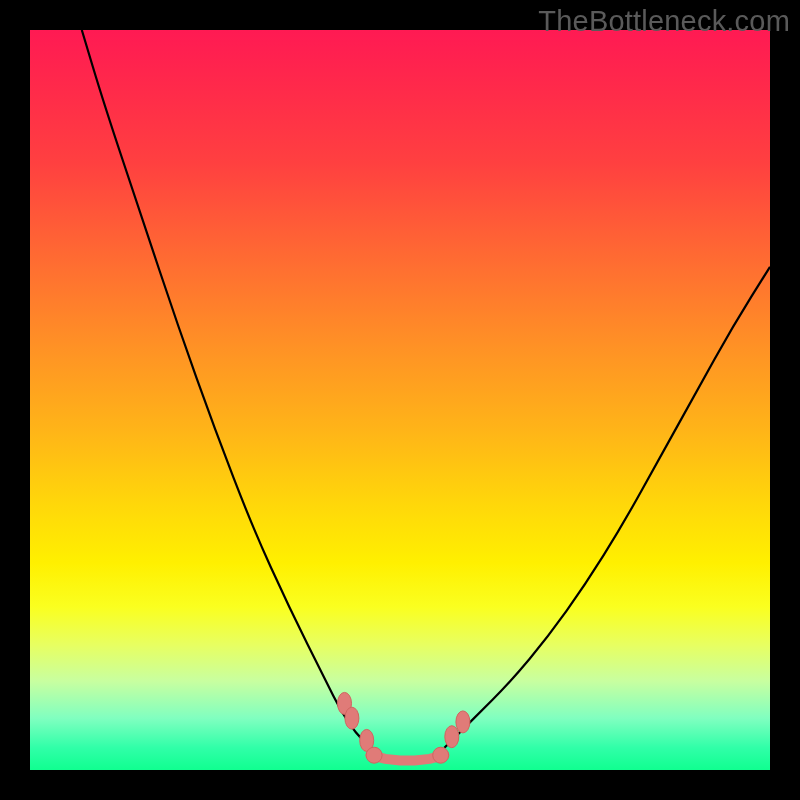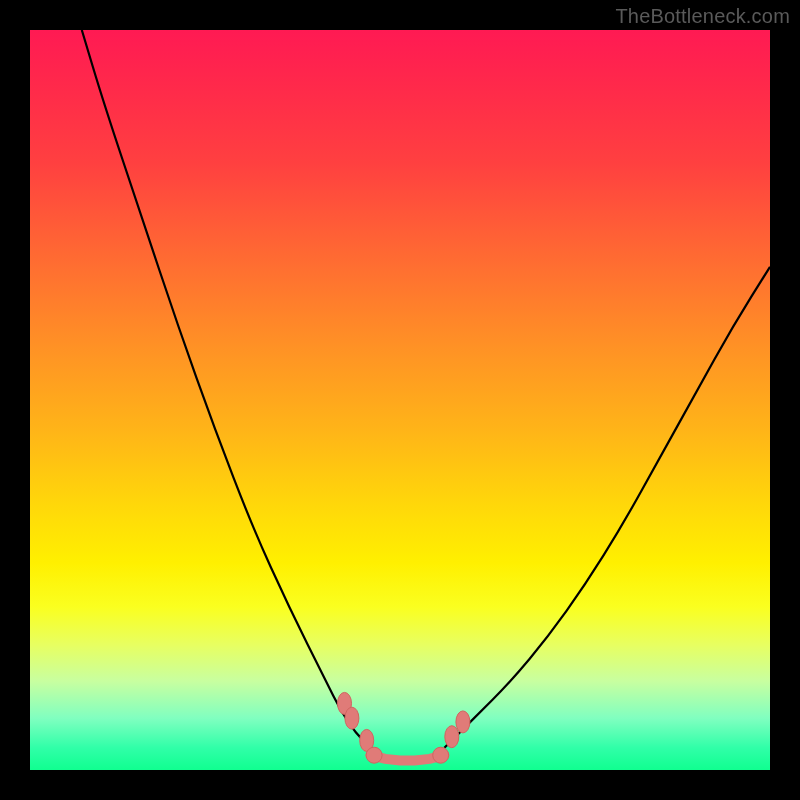--- a/index.html
+++ b/index.html
@@ -41,21 +41,21 @@
       #80ffc0 93%,
       #30ffa8 97%,
       #10ff90 100%
     );
   }
   .watermark {
     position: absolute;
     top: 5px;
     right: 10px;
     color: #5a5a5a;
-    font-size: 20px;
+    font-size: 29px;
     font-weight: 500;
     letter-spacing: 0.2px;
     z-index: 10;
   }
   svg.overlay {
     position: absolute;
     left: 0;
     top: 0;
     width: 740px;
     height: 740px;

